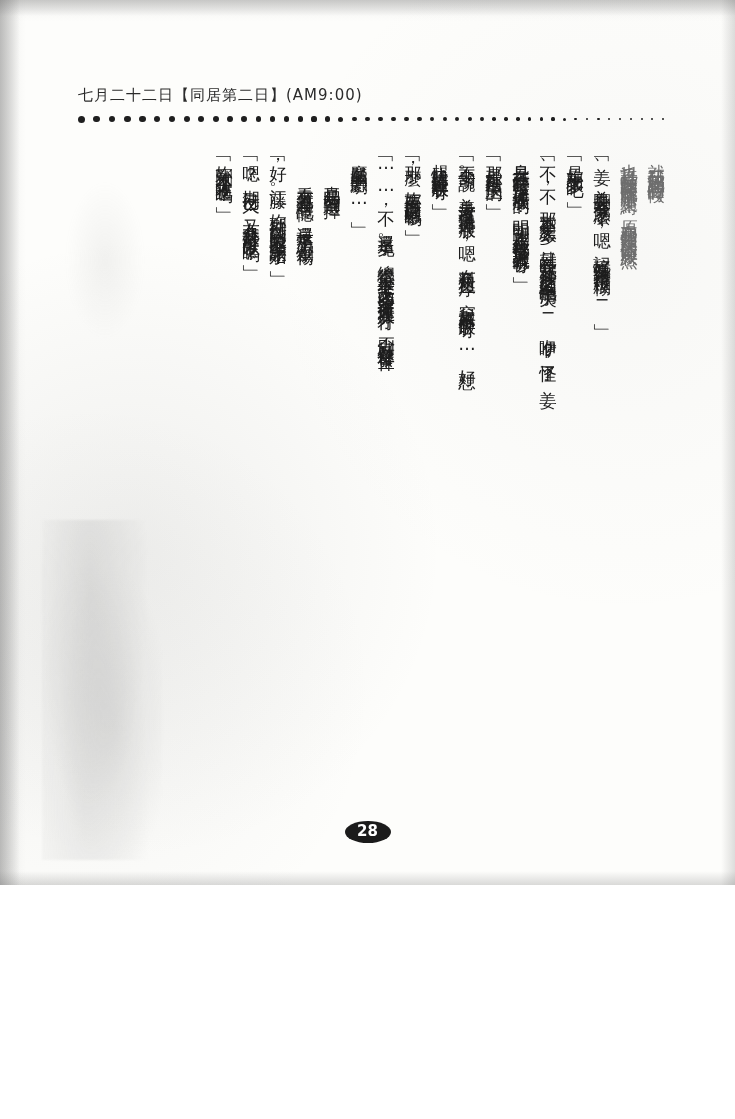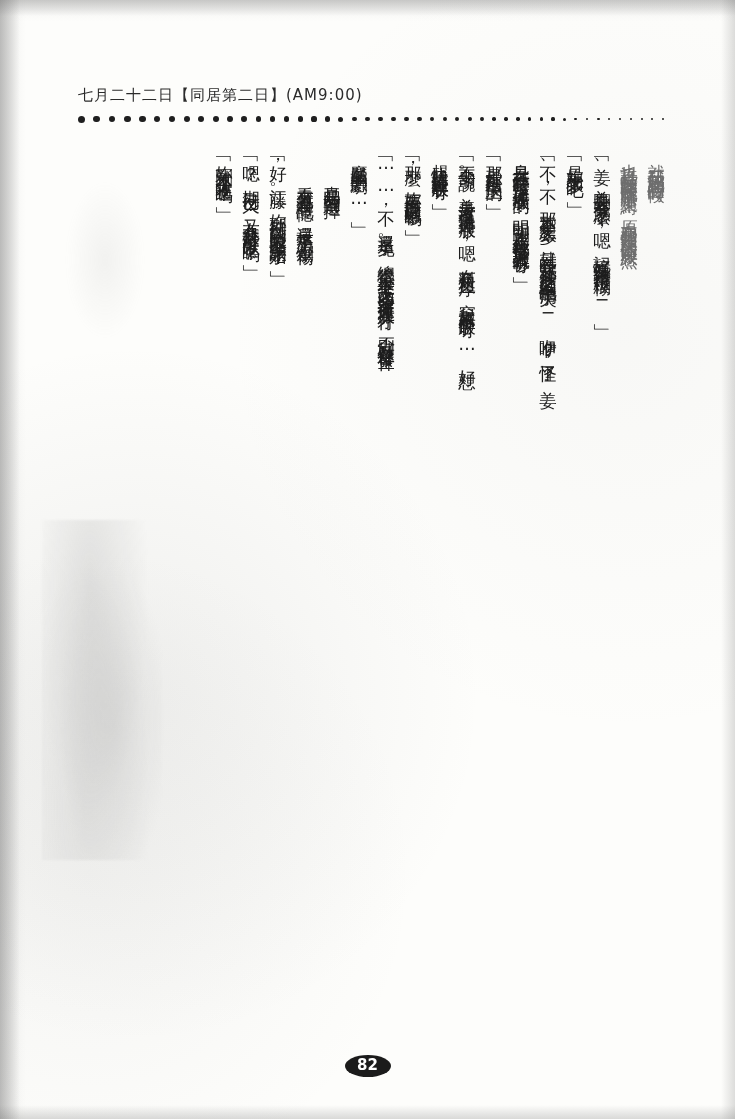--- a/index.html
+++ b/index.html
@@ -6,21 +6,21 @@
     margin: 0;
     padding: 0;
     background: #ffffff;
   }
   body {
     font-family: "DejaVu Sans", sans-serif;
   }
   .page {
     position: relative;
     width: 735px;
-    height: 1119px;
+    height: 885px;
     background: #fdfdfb;
     overflow: hidden;
   }
   
   .paper-grain {
     position: absolute;
     inset: 0;
     background:
       radial-gradient(circle at 18% 62%, rgba(120,120,120,0.10) 0, rgba(255,255,255,0) 38%),
       radial-gradient(circle at 12% 78%, rgba(140,140,140,0.08) 0, rgba(255,255,255,0) 30%),
@@ -242,16 +242,16 @@
       <div class="vline">「……不，還是免了。總覺得至少在今天之內必須穿著這件衣服才行，否則好像會發生什</div>
       <div class="vline">麼嚴重的悲劇……」</div>
       <div class="vline indent">真是明智的選擇。</div>
       <div class="vline indent">看來就算沒有記憶，還是烙下了心靈創傷。</div>
       <div class="vline">「好，江藤。妳期待已久的時段差不多該開始了。」</div>
       <div class="vline">「嗯？期待已久？又有韭菜炒肝可以吃了嗎？」</div>
       <div class="vline">「妳剛才不是才吃過嗎？」</div>
     </div>
 
   <div class="page-number">
-    <span class="ellipse">82</span>
+    <span class="ellipse">28</span>
   </div>
 
 </div>
 
 </body></html>

